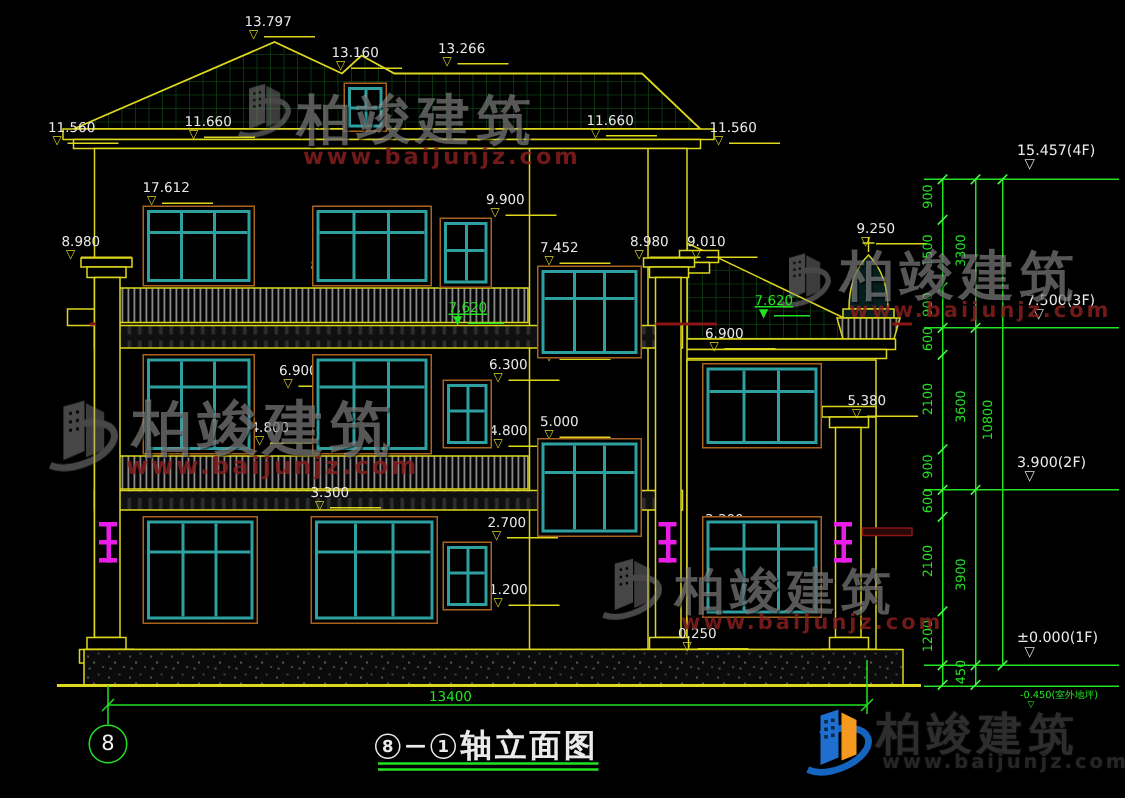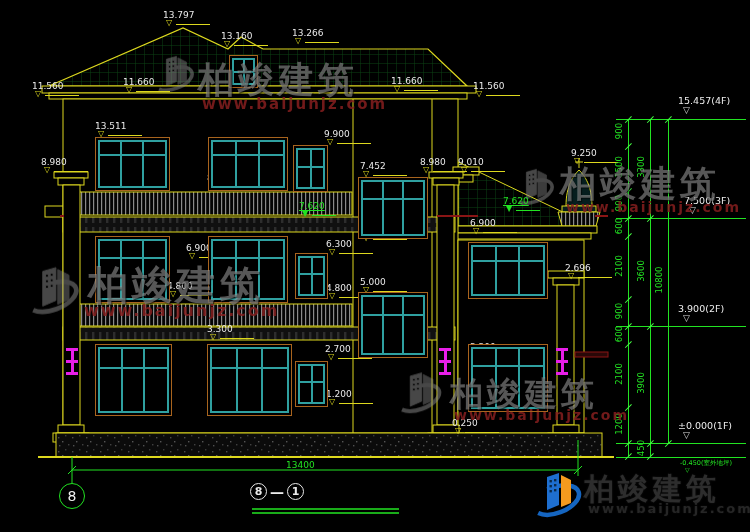--- a/index.html
+++ b/index.html
@@ -202,36 +202,36 @@
   </svg>
 
   <div id="overlay">
       <div class="elab" style="left: 163px; top: 10px;">13.797</div>
       <div class="elab" style="left: 221px; top: 31px;">13.160</div>
       <div class="elab" style="left: 292px; top: 28px;">13.266</div>
       <div class="elab" style="left: 32px; top: 81px;">11.560</div>
       <div class="elab" style="left: 123px; top: 77px;">11.660</div>
       <div class="elab" style="left: 391px; top: 76px;">11.660</div>
       <div class="elab" style="left: 473px; top: 81px;">11.560</div>
-      <div class="elab" style="left: 95px; top: 121px;">13.511</div>
+      <div class="elab" style="left: 95px; top: 121px;">17.612</div>
       <div class="elab" style="left: 324px; top: 129px;">9.900</div>
       <div class="elab" style="left: 41px; top: 157px;">8.980</div>
       <div class="elab" style="left: 360px; top: 161px;">7.452</div>
       <div class="elab" style="left: 420px; top: 157px;">8.980</div>
       <div class="elab" style="left: 458px; top: 157px;">9.010</div>
       <div class="elab" style="left: 571px; top: 148px;">9.250</div>
       <div class="elab" style="left: 95px; top: 173px;">8.400</div>
       <div class="elab" style="left: 207px; top: 173px;">8.400</div>
       <div class="elab green" style="left: 299px; top: 201px;">7.620</div>
       <div class="elab green" style="left: 503px; top: 196px;">7.620</div>
       <div class="elab" style="left: 186px; top: 243px;">6.900</div>
       <div class="elab" style="left: 360px; top: 225px;">6.700</div>
       <div class="elab" style="left: 326px; top: 239px;">6.300</div>
       <div class="elab" style="left: 470px; top: 218px;">6.900</div>
-      <div class="elab" style="left: 565px; top: 263px;">2.696</div>
+      <div class="elab" style="left: 565px; top: 263px;">5.380</div>
       <div class="elab" style="left: 360px; top: 277px;">5.000</div>
       <div class="elab" style="left: 167px; top: 281px;">4.800</div>
       <div class="elab" style="left: 326px; top: 283px;">4.800</div>
       <div class="elab" style="left: 470px; top: 283px;">4.800</div>
       <div class="elab" style="left: 207px; top: 324px;">3.300</div>
       <div class="elab" style="left: 359px; top: 339px;">2.900</div>
       <div class="elab" style="left: 325px; top: 344px;">2.700</div>
       <div class="elab" style="left: 470px; top: 342px;">3.300</div>
       <div class="elab" style="left: 326px; top: 389px;">1.200</div>
       <div class="elab" style="left: 470px; top: 389px;">1.200</div>
@@ -414,15 +414,16 @@
   <div class="dim-overall" style="left:286px;top:460px">13400</div>
 
   <div class="bubble">
     <span>8</span>
   </div>
 
   <div class="title-wrap">
     <span class="circ">8</span>
     <span class="tdash">—</span>
     <span class="circ">1</span>
+    <span class="title-text">轴立面图</span>
   </div>
 
 </div>
 
 </body></html>

